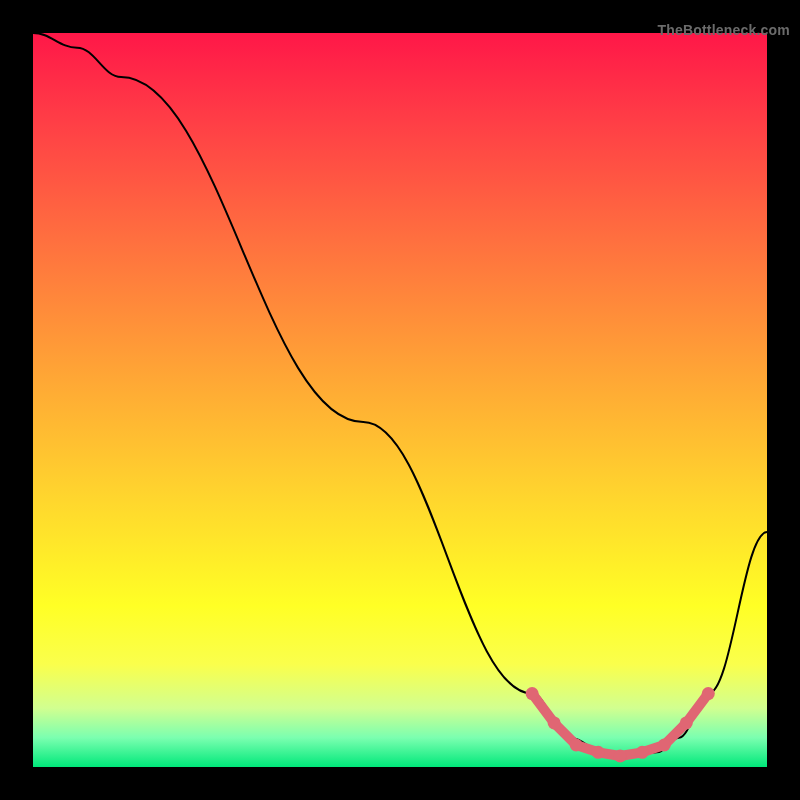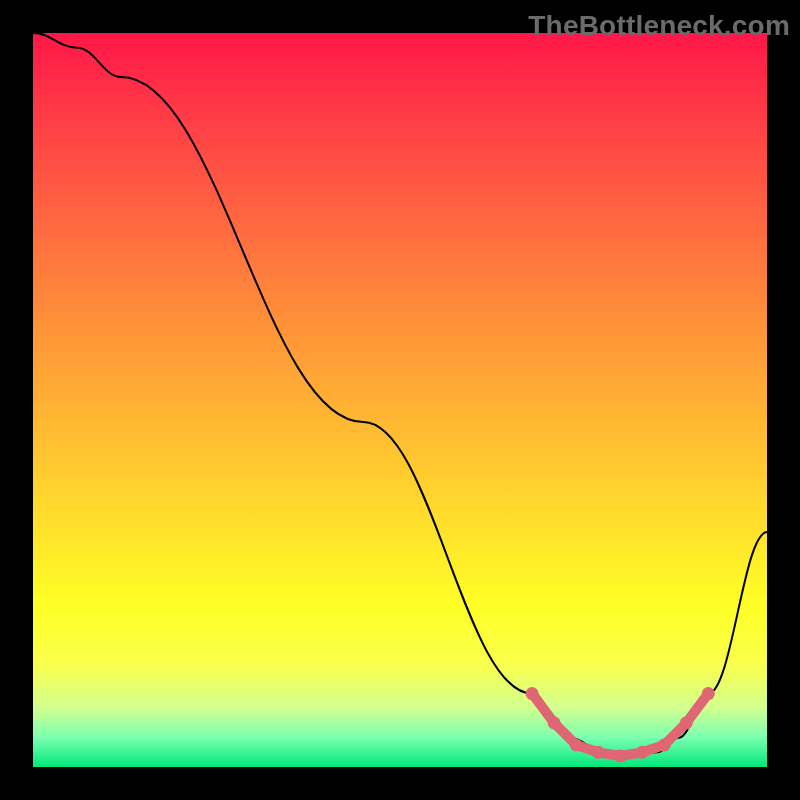--- a/index.html
+++ b/index.html
@@ -32,24 +32,24 @@
       #ffd22e 62%,
       #ffff25 78%,
       #faff4c 86%,
       #d1ff90 92%,
       #7bffb0 96%,
       #00e87a 100%
     );
   }
   .watermark {
     position: absolute;
-    top: 10px;
+    top: 22px;
     right: 10px;
     font-family: Arial, Helvetica, sans-serif;
-    font-size: 28px;
+    font-size: 14px;
     font-weight: 600;
     color: #6b6b6b;
     letter-spacing: 0.2px;
   }
   svg.curve {
     position: absolute;
     left: 0;
     top: 0;
     width: 734px;
     height: 734px;

